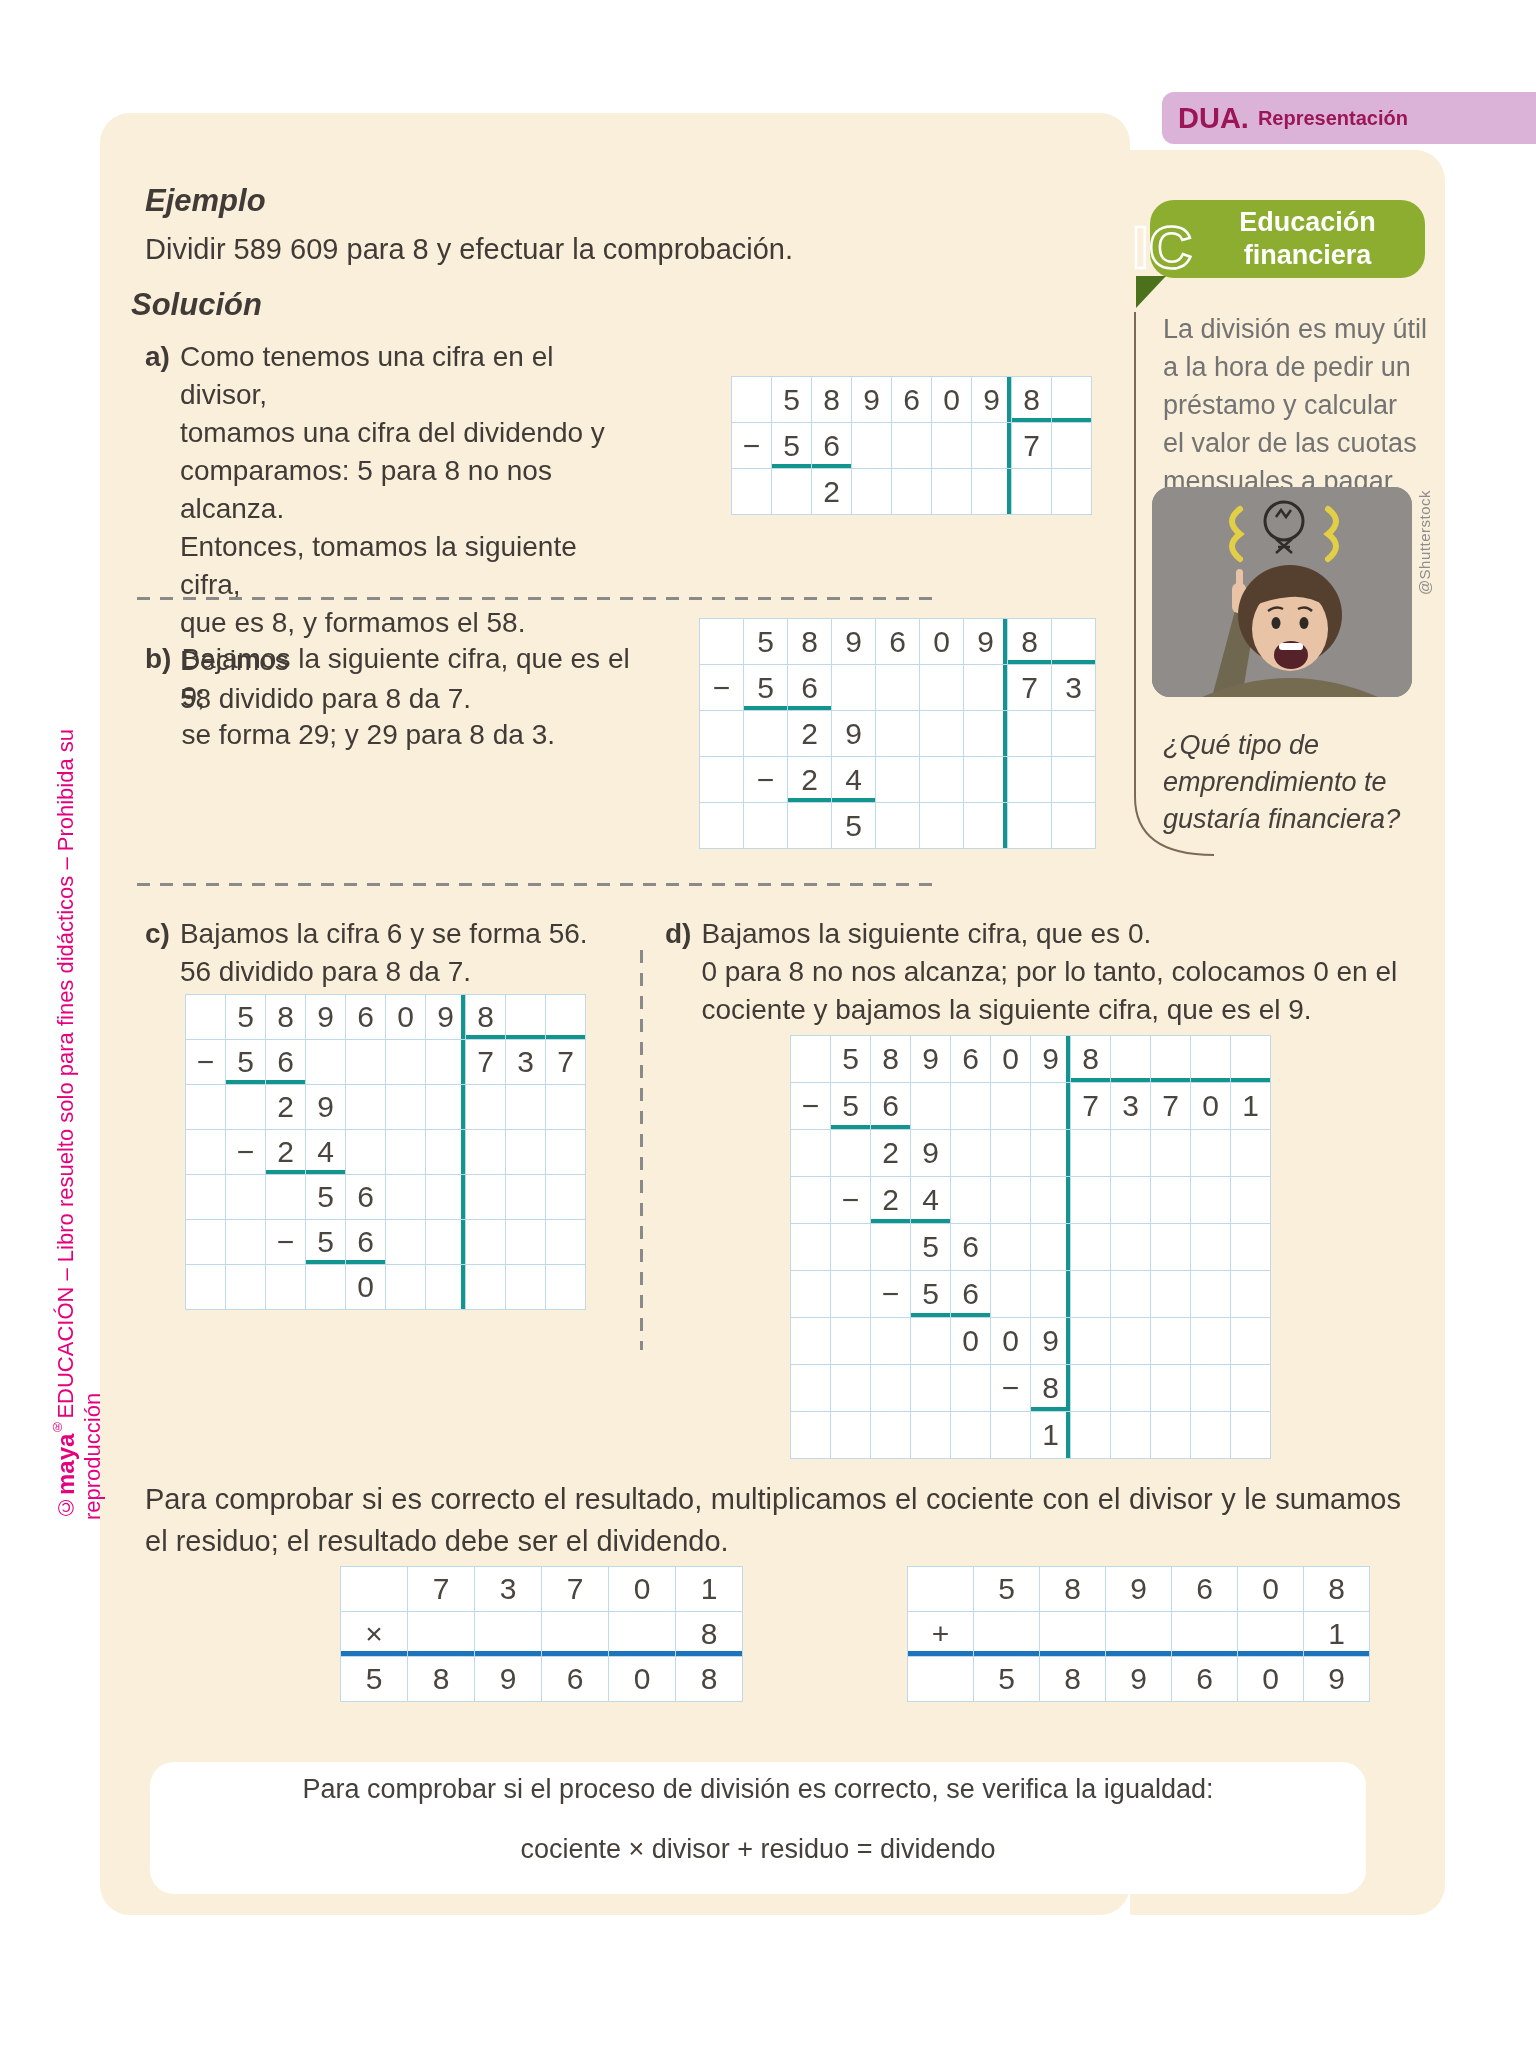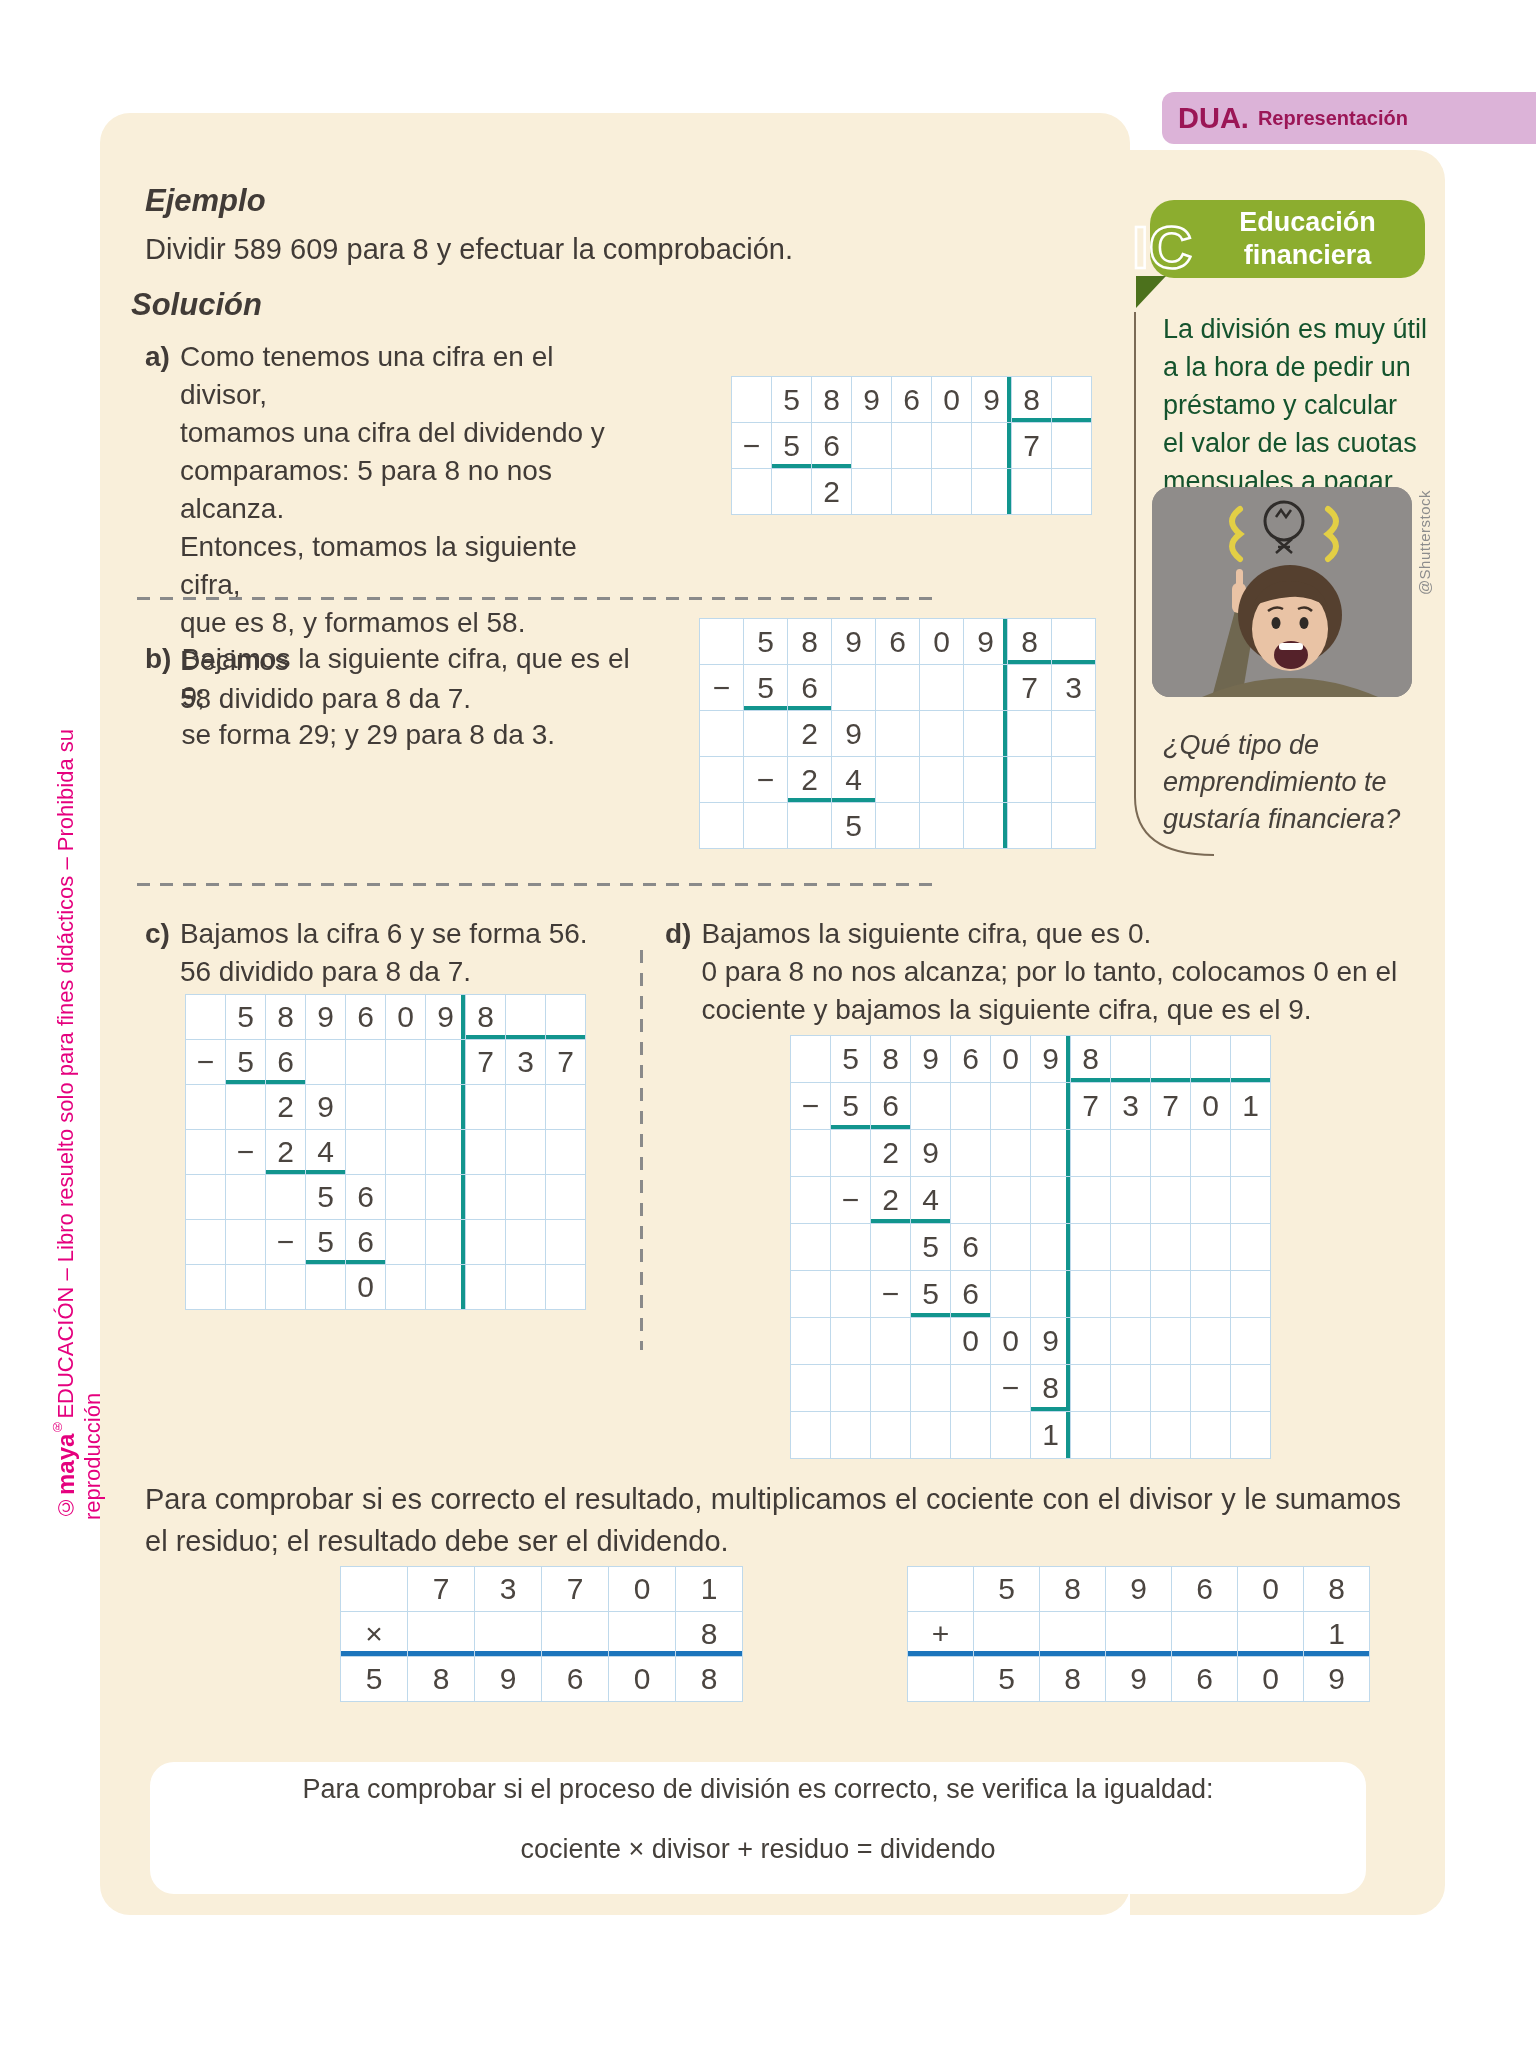--- a/index.html
+++ b/index.html
@@ -44,21 +44,21 @@
   .grid-d{grid-template-columns:repeat(12,40px);grid-auto-rows:47px;}
   .grid-mult{grid-template-columns:repeat(6,67px);grid-auto-rows:45px;}
   .grid-add{grid-template-columns:repeat(7,66px);grid-auto-rows:45px;}
 
   
   .edu-badge{left:1150px;top:200px;width:275px;height:78px;background:var(--green);border-radius:24px;
              display:flex;align-items:center;justify-content:center;}
   .edu-badge-label{color:#fff;font-weight:700;font-size:27px;line-height:33px;text-align:center;white-space:pre-line;margin-left:40px;}
   .edu-fold{left:1136px;top:276px;width:30px;height:32px;background:var(--green-dark);
             clip-path:polygon(0 0,100% 0,0 100%);}
-  .side-intro{left:1163px;top:310px;width:275px;font-size:27px;line-height:38px;white-space:pre-line;color:#14532d;}
+  .side-intro{left:1163px;top:310px;width:275px;font-size:27px;line-height:38px;white-space:pre-line;color:#737373;}
   .photo{left:1152px;top:487px;width:260px;height:210px;border-radius:18px;overflow:hidden;
          background:linear-gradient(#9a9795,#83807e);}
   .photo-credit{left:1416px;top:490px;width:20px;font-size:15px;color:#8d8d8d;
                 writing-mode:vertical-rl;transform:rotate(180deg);letter-spacing:.5px;}
   .side-question{left:1163px;top:727px;font-style:italic;font-size:27px;line-height:37px;
                  white-space:pre-line;color:#45403b;}
 
   
   .check-par{left:145px;top:1478px;width:1256px;font-size:29px;line-height:42px;text-align:justify;}
   .rule-box{left:150px;top:1762px;width:1216px;height:132px;background:#ffffff;border-radius:24px;}

